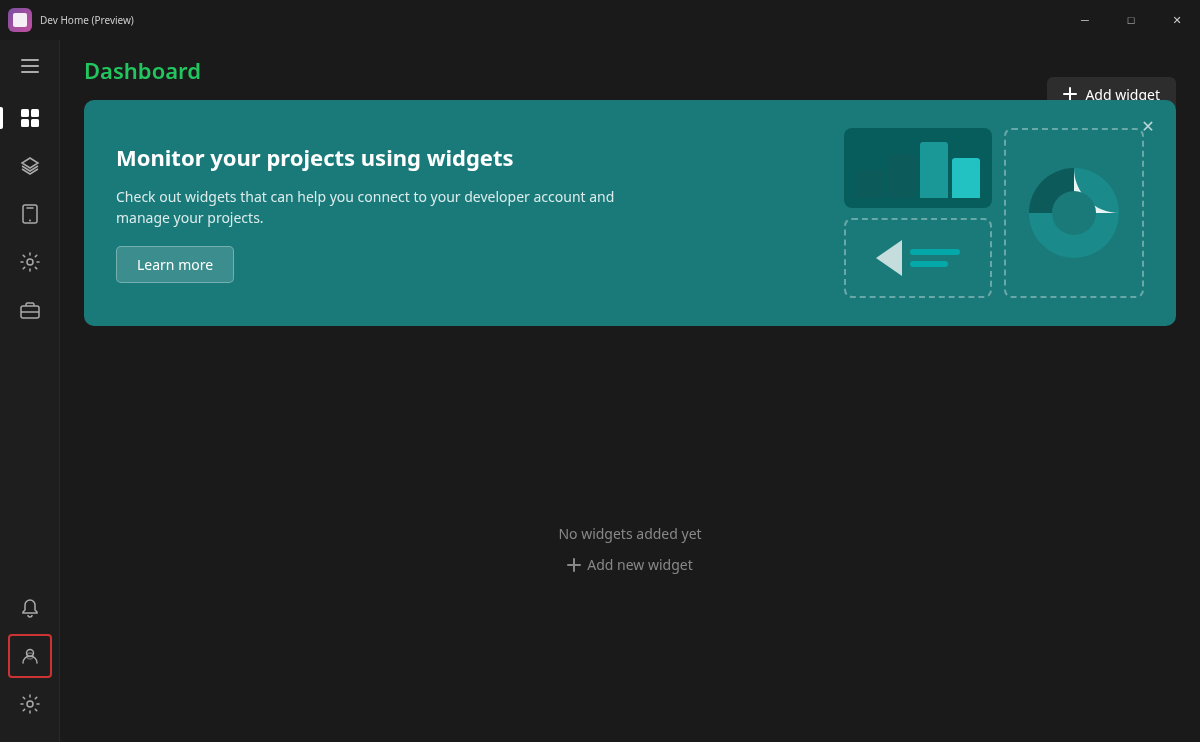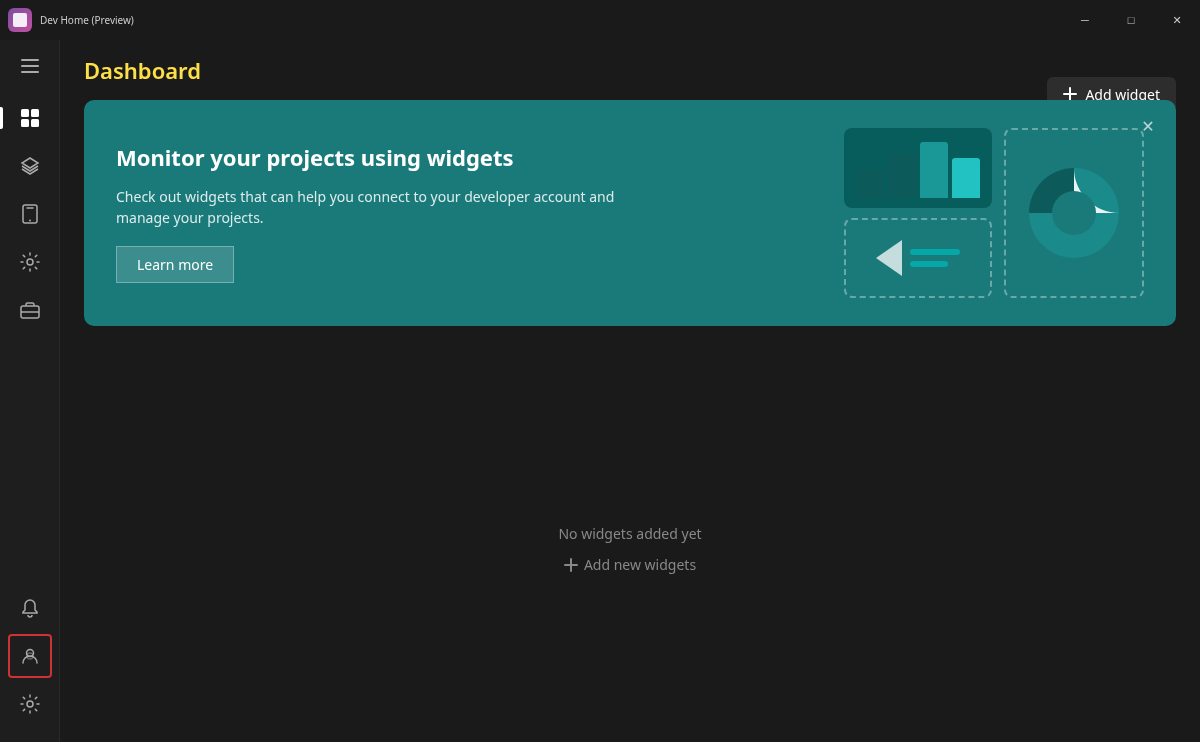--- a/index.html
+++ b/index.html
@@ -171,21 +171,21 @@
       display: flex;
       align-items: center;
       justify-content: space-between;
       padding: 0 24px;
       flex-shrink: 0;
     }
 
     .page-title {
       font-size: 22px;
       font-weight: 600;
-      color: #fde047;
+      color: #22c55e;
     }
 
     .add-widget-btn {
       display: flex;
       align-items: center;
       gap: 8px;
       background: #2d2d2d;
       border: none;
       color: #ffffff;
       padding: 8px 16px;
@@ -234,21 +234,21 @@
       color: rgba(255,255,255,0.85);
       margin-bottom: 18px;
       line-height: 1.5;
     }
 
     .learn-more-btn {
       background: rgba(255,255,255,0.15);
       border: 1px solid rgba(255,255,255,0.3);
       color: #ffffff;
       padding: 8px 20px;
-      border-radius: 0;
+      border-radius: 5px;
       cursor: pointer;
       font-size: 14px;
       font-family: inherit;
       transition: background 0.15s;
     }
 
     .banner-close {
       position: absolute;
       top: 12px;
       right: 14px;
@@ -512,18 +512,18 @@
       </div>
     </div>
 
     <div class="empty-state">
       <div class="empty-state-text">No widgets added yet</div>
       <div class="add-new-widget-link">
         <svg width="14" height="14" viewBox="0 0 14 14" fill="none">
           <line x1="7" y1="1" x2="7" y2="13" stroke="#888888" stroke-width="2" stroke-linecap="round"></line>
           <line x1="1" y1="7" x2="13" y2="7" stroke="#888888" stroke-width="2" stroke-linecap="round"></line>
         </svg>
-        <span>Add new widgets</span>
+        <span>Add new widget</span>
       </div>
     </div>
 
   </div>
 </div>
 
 </body></html>

